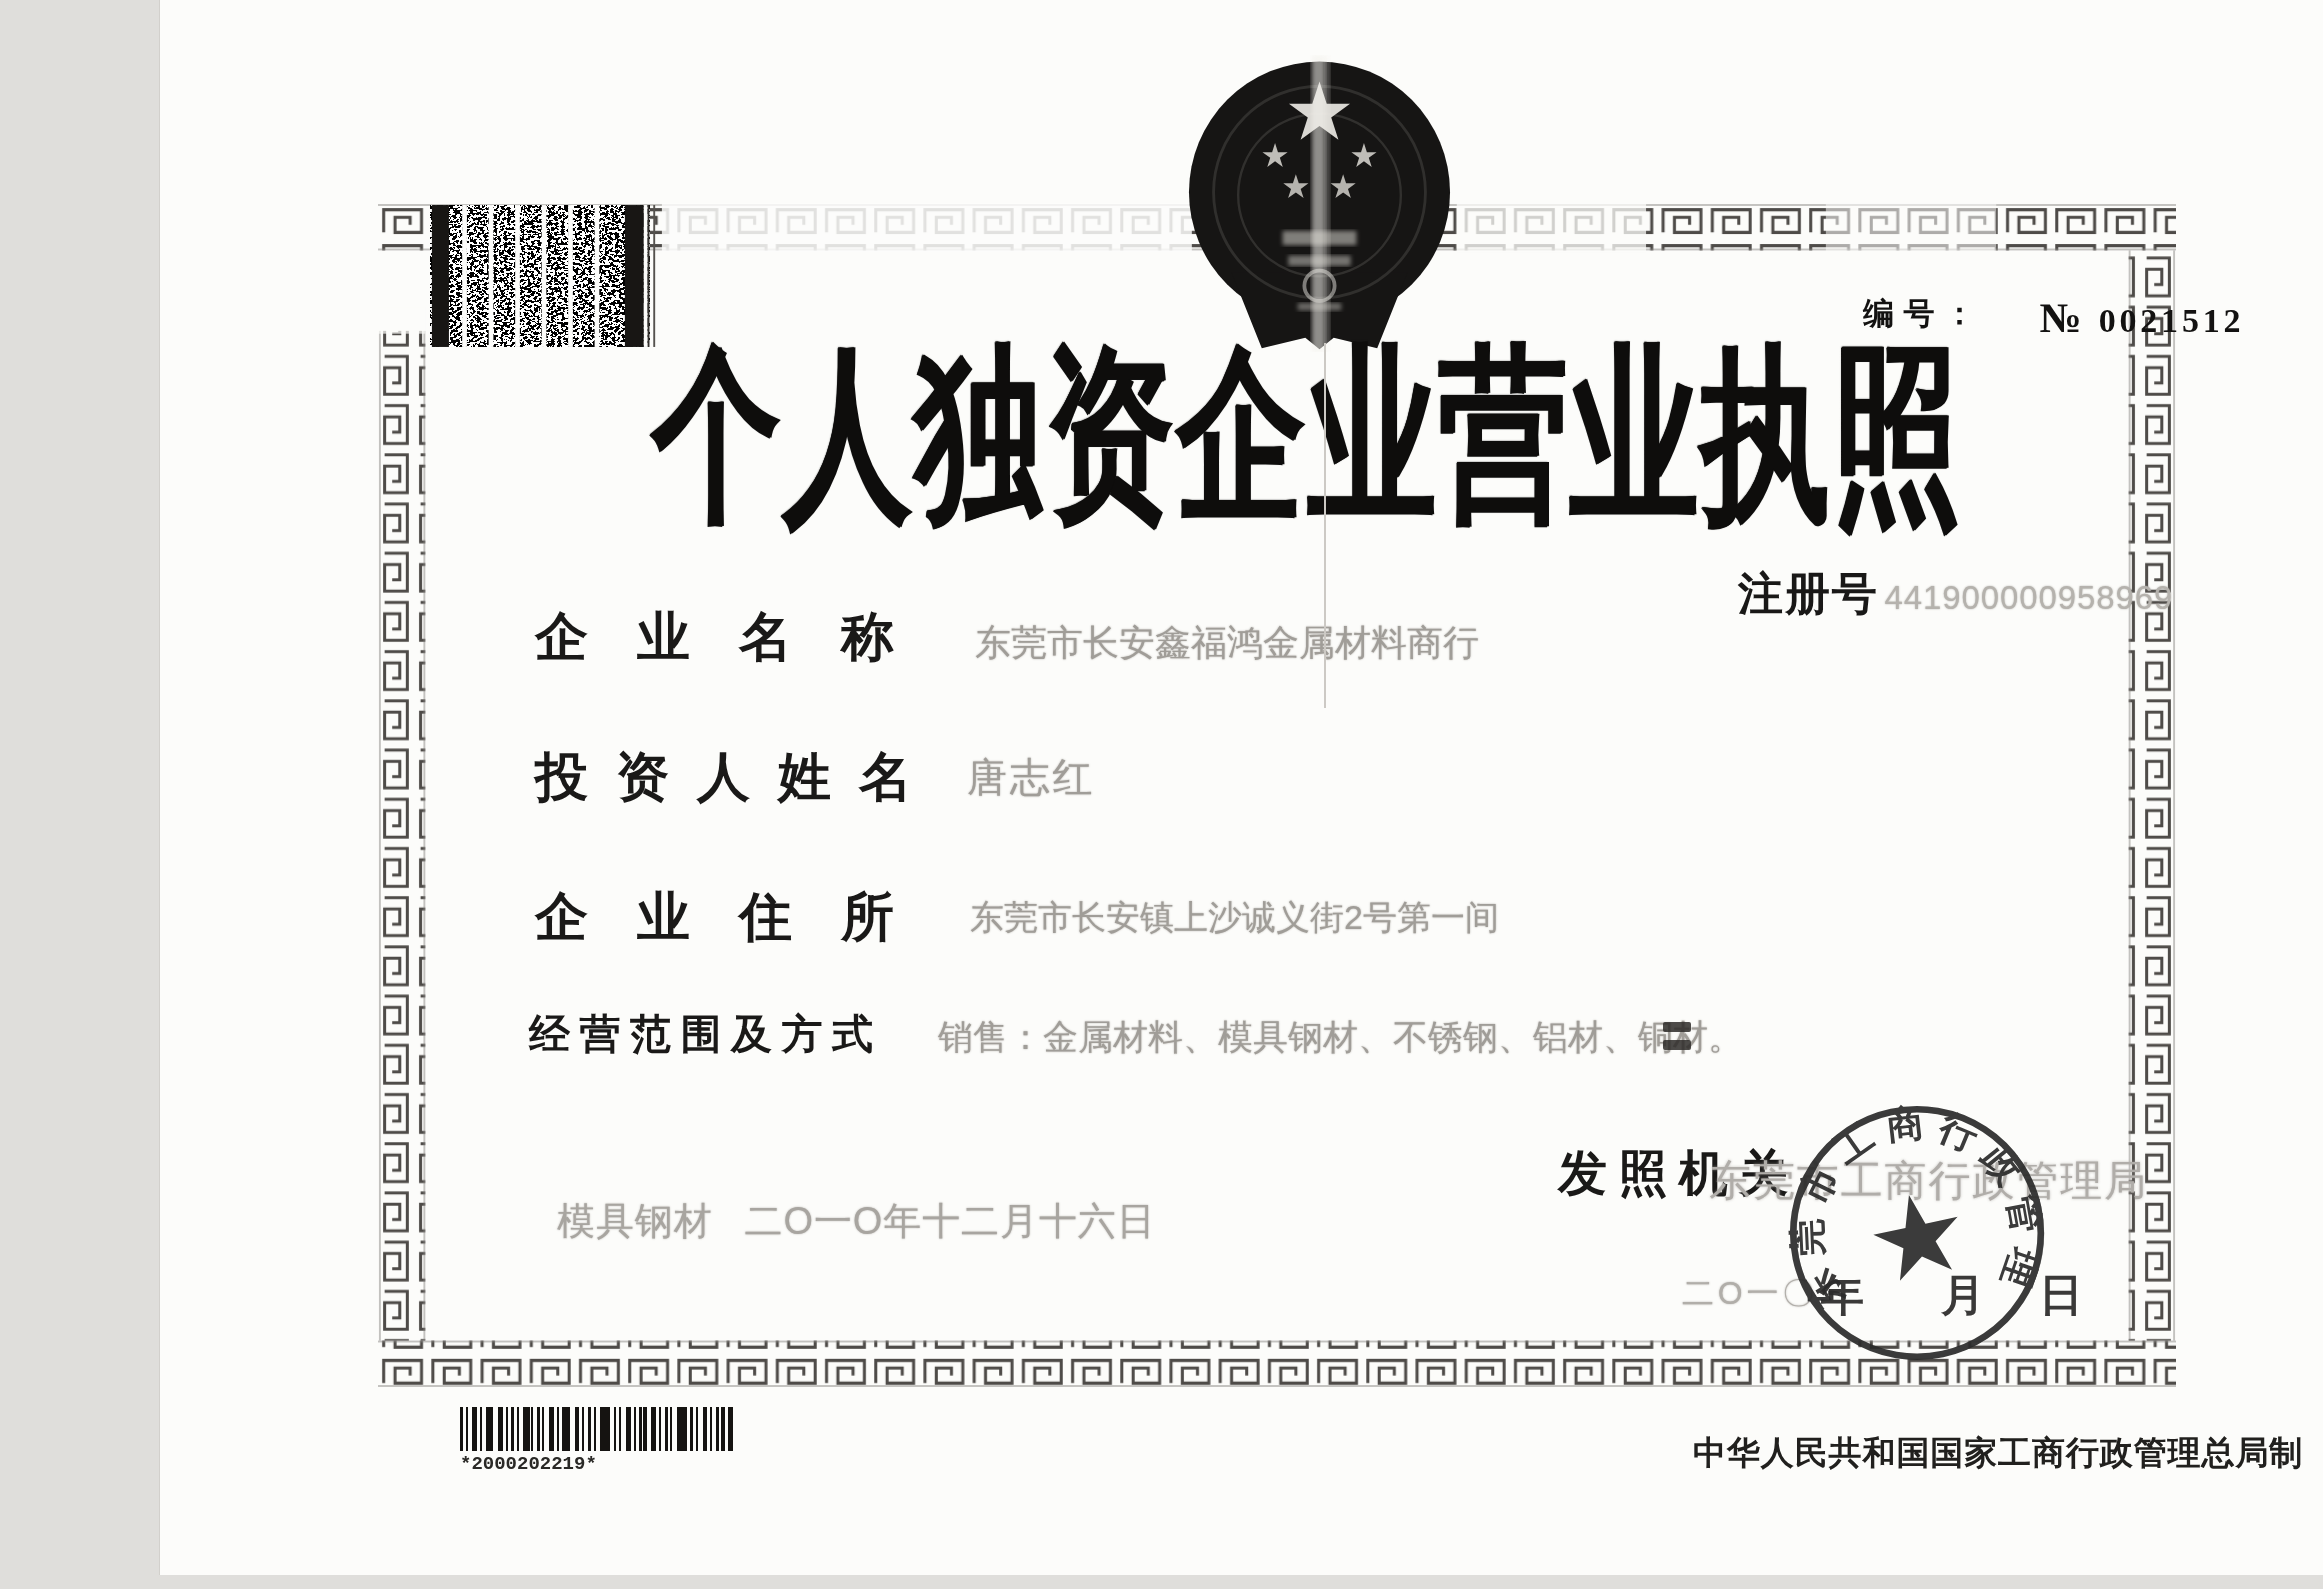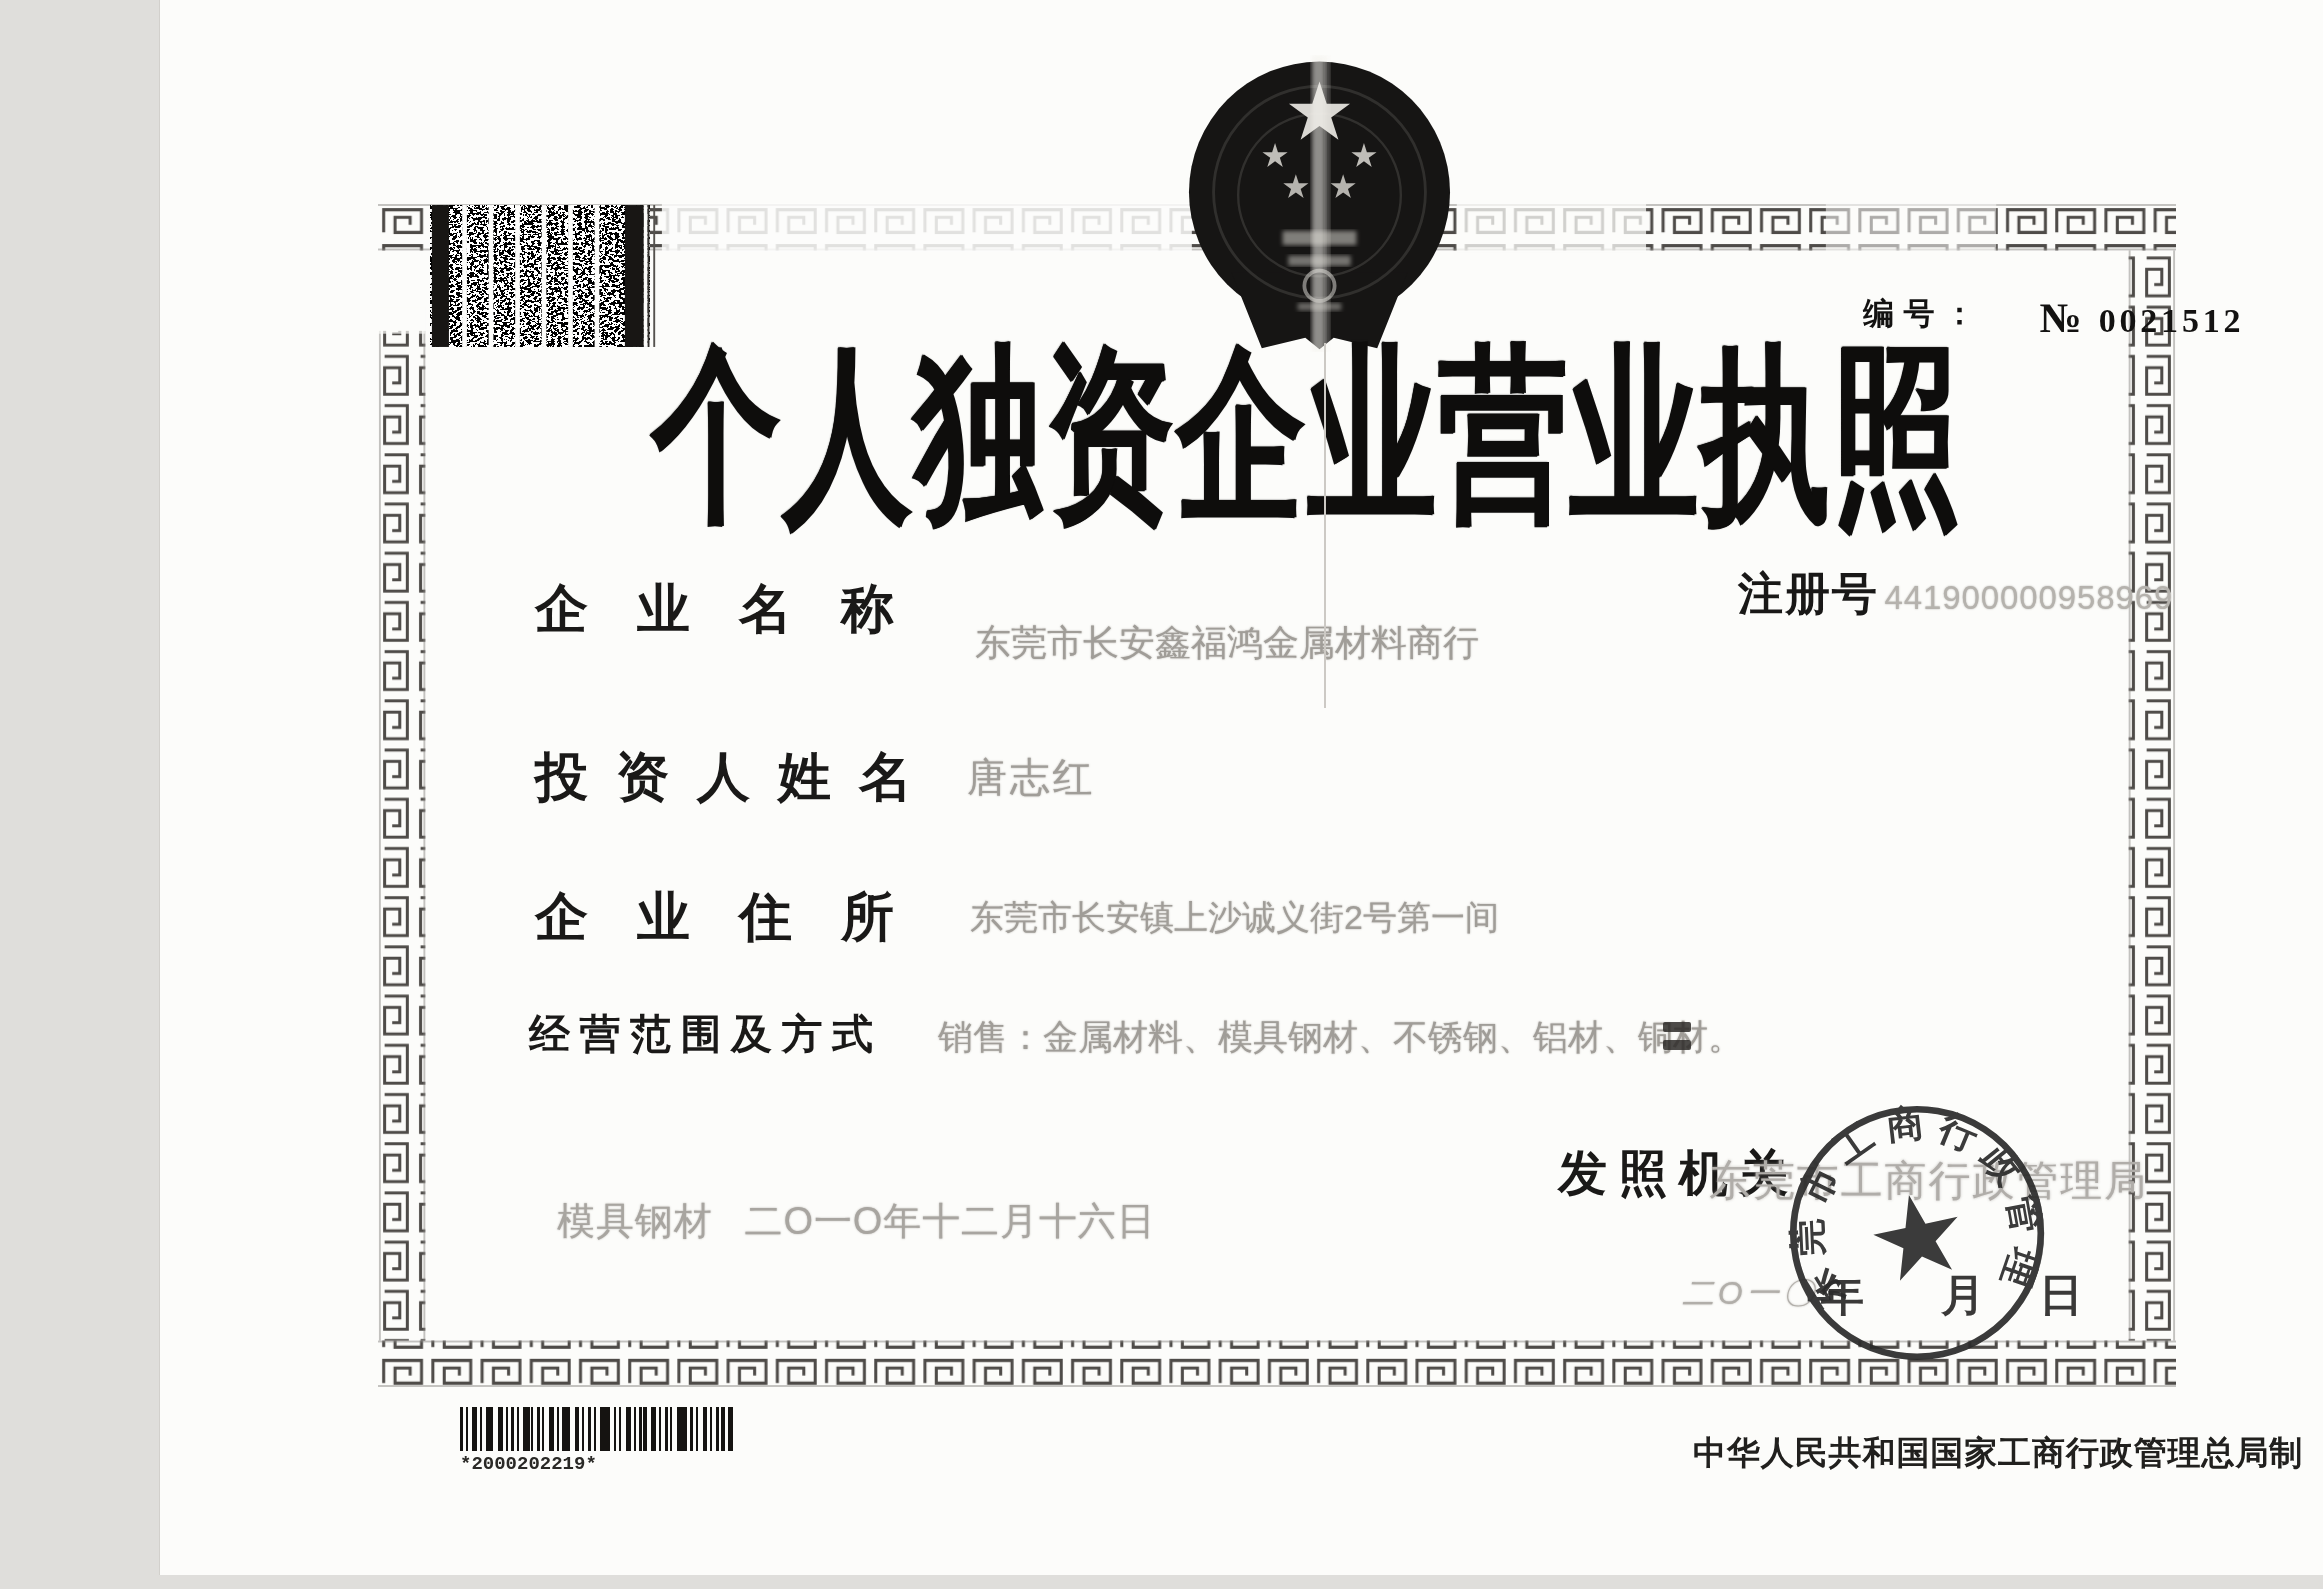--- a/index.html
+++ b/index.html
@@ -45,21 +45,21 @@
   
   .frow{white-space:nowrap;}
   .flabel{font-weight:800;color:#1a1918;display:inline-block;}
   .ls4{font-size:53px;letter-spacing:49px;}
   .ls5{font-size:53px;letter-spacing:28px;}
   .ls7{font-size:41px;letter-spacing:9.5px;}
   .fvalue{
     color:#a09d98;font-weight:500;
     text-shadow:0 0 1.9px rgba(162,159,153,.85);
   }
-  #row1-label{left:375px;top:574px;}
+  #row1-label{left:375px;top:602px;}
   #row1-value{left:815px;top:619px;font-size:36px;letter-spacing:0px;}
   #row2-label{left:375px;top:742px;}
   #row2-value{left:807px;top:750px;font-size:40px;letter-spacing:2.8px;}
   #row3-label{left:375px;top:882px;}
   #row3-value{left:810px;top:895px;font-size:34px;letter-spacing:0px;}
   #row4-label{left:369px;top:1007px;}
   #row4-value{left:778px;top:1014px;font-size:35px;letter-spacing:0px;}
 
   
   #scope-smudge{left:1503px;top:1022px;width:28px;height:30px;}
@@ -80,21 +80,21 @@
   .faintline{color:#a8a5a0;font-weight:500;white-space:nowrap;
     text-shadow:0 0 1.9px rgba(168,165,160,.85);}
   #est-line{left:397px;top:1196px;font-size:38px;letter-spacing:0.9px;}
   #est-line .gap{display:inline-block;width:32px;}
   #term-line{left:379px;top:1259px;font-size:38px;letter-spacing:0.9px;}
   #term-line .gap{display:inline-block;width:17px;}
   #term-line .gap2{display:inline-block;width:24.6px;}
 
   
   #issue-date{z-index:2;}
-  #date-faint{left:1522px;top:1272px;font-size:32px;color:#b1aea9;letter-spacing:3.8px;font-style:italic;}
+  #date-faint{left:1522px;top:1272px;font-size:32px;color:#b1aea9;letter-spacing:3.8px;}
   .ymd{font-size:44px;color:#3a3938;font-weight:700;top:1266px;}
   #ymd-year{left:1660px;}
   #ymd-month{left:1781px;}
   #ymd-day{left:1879px;}
 
   
   #footer-text{
     left:1533px;top:1431px;font-size:33px;font-weight:600;color:#21201e;
     letter-spacing:0.9px;white-space:nowrap;
   }

